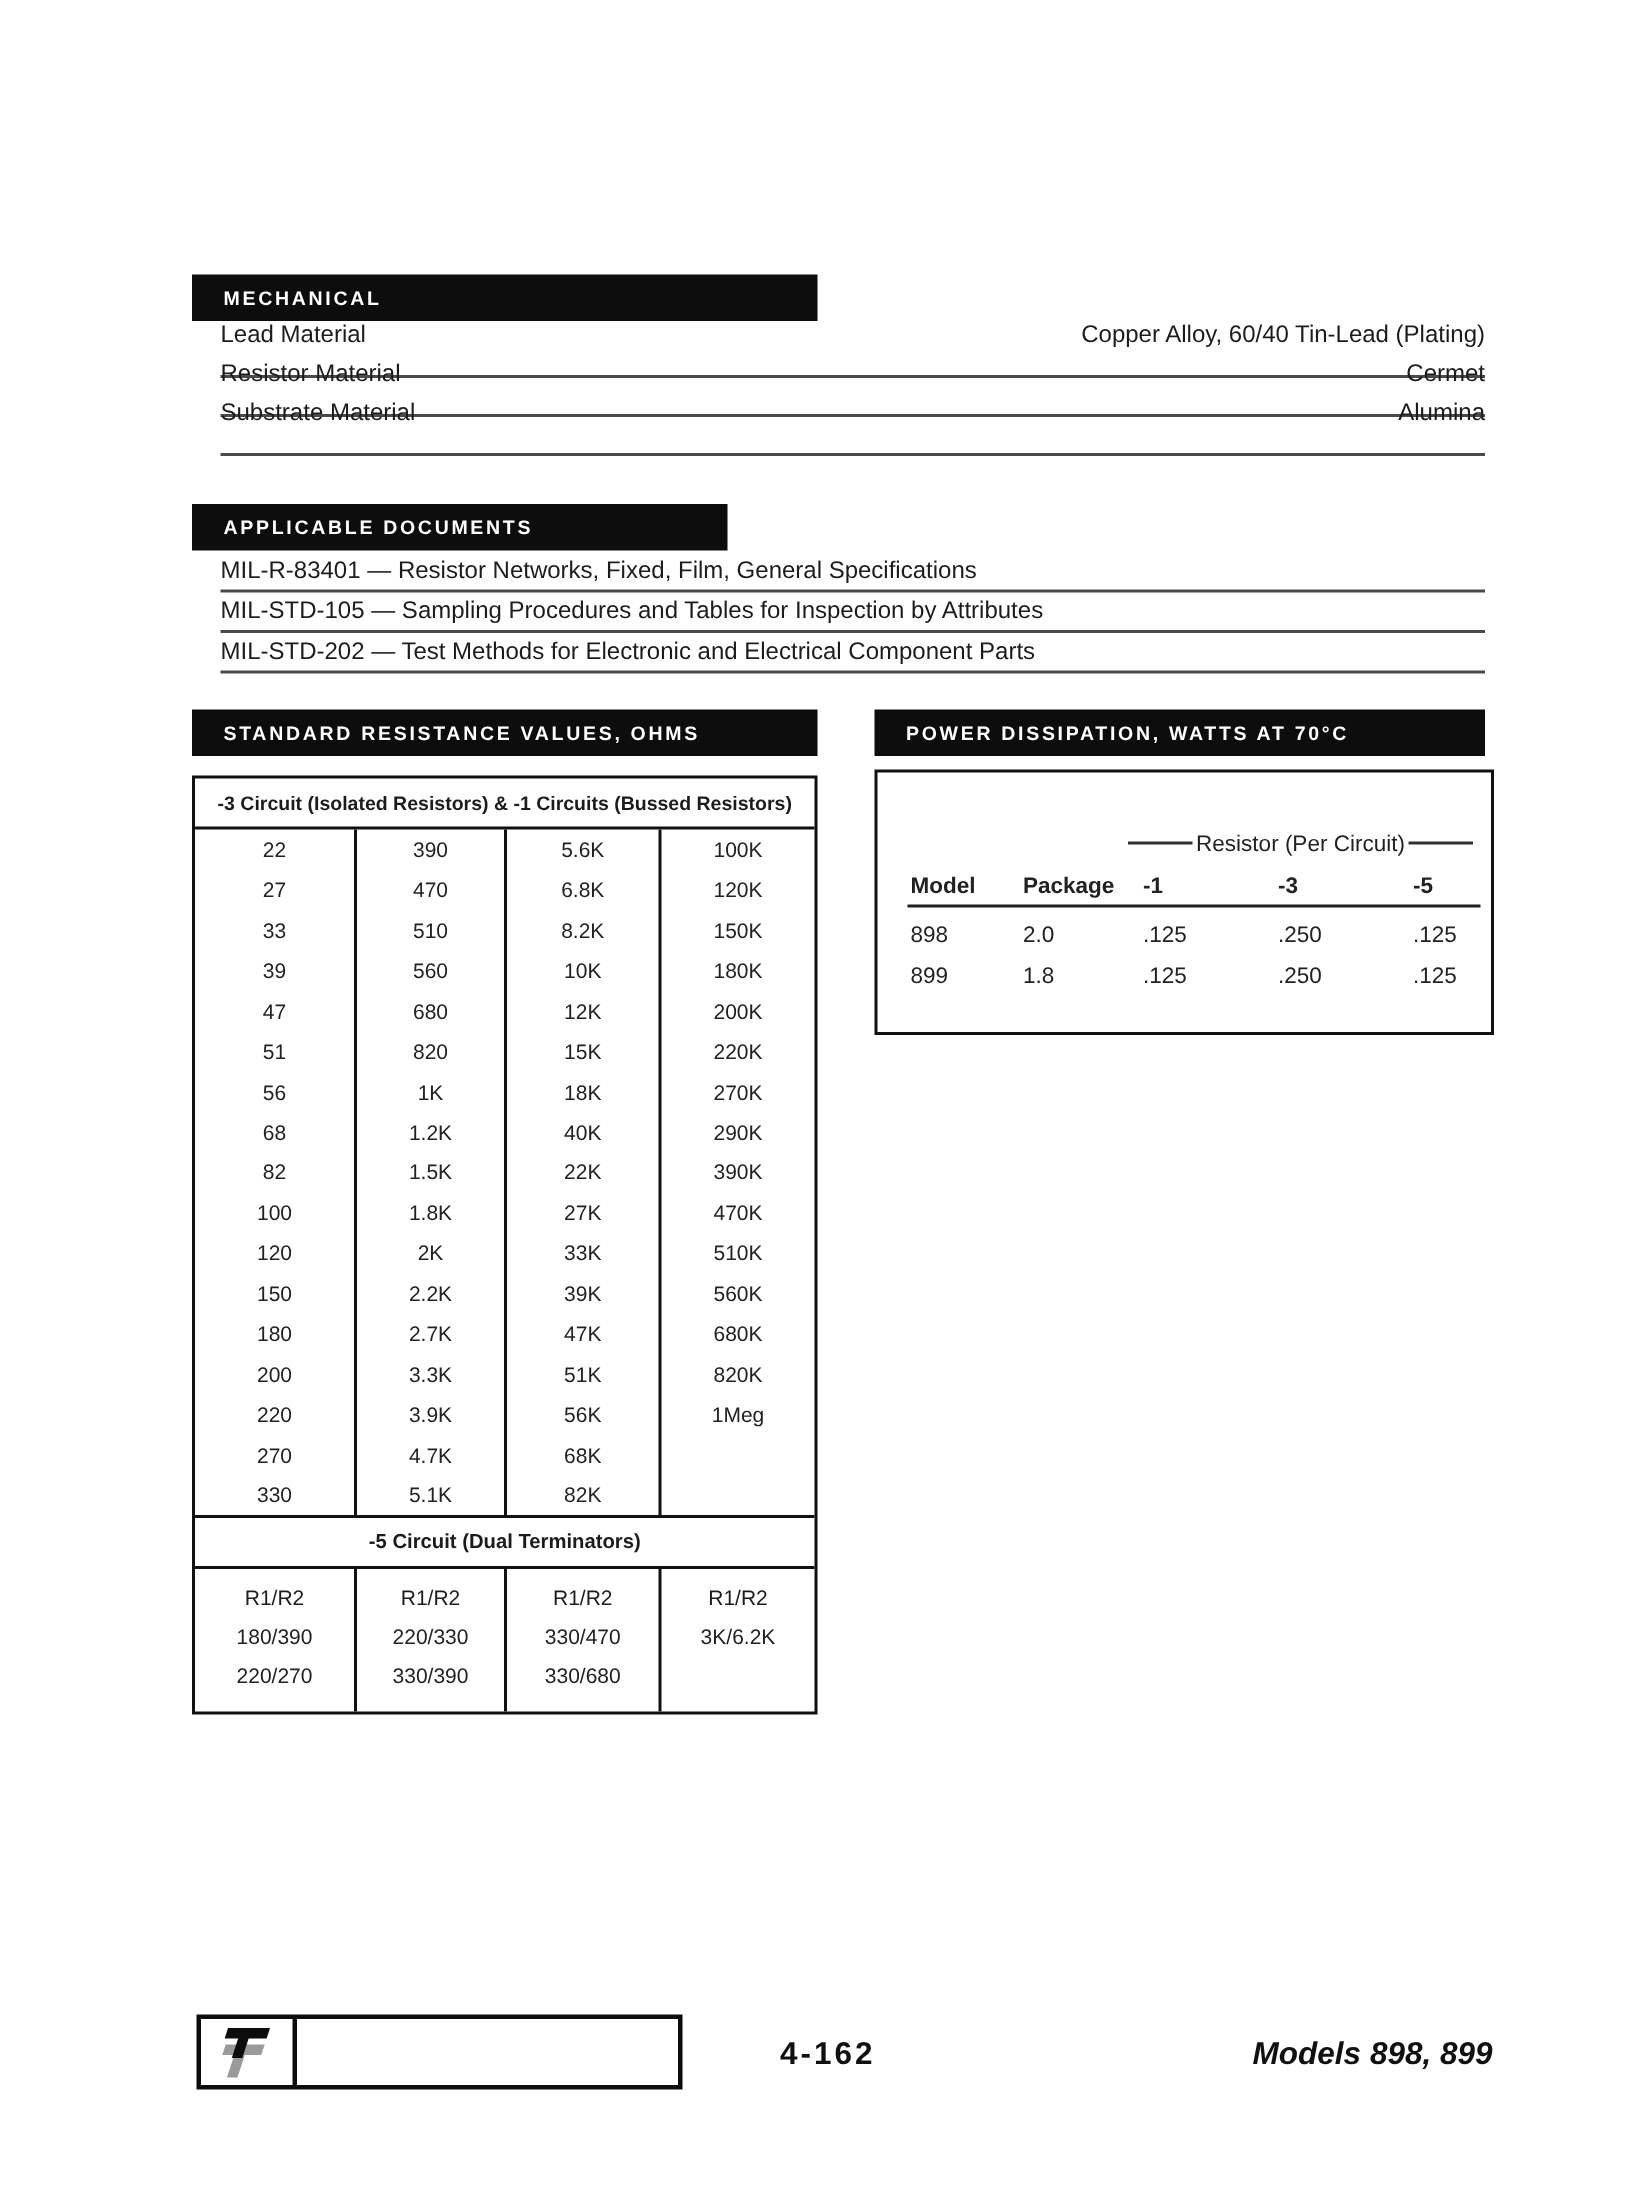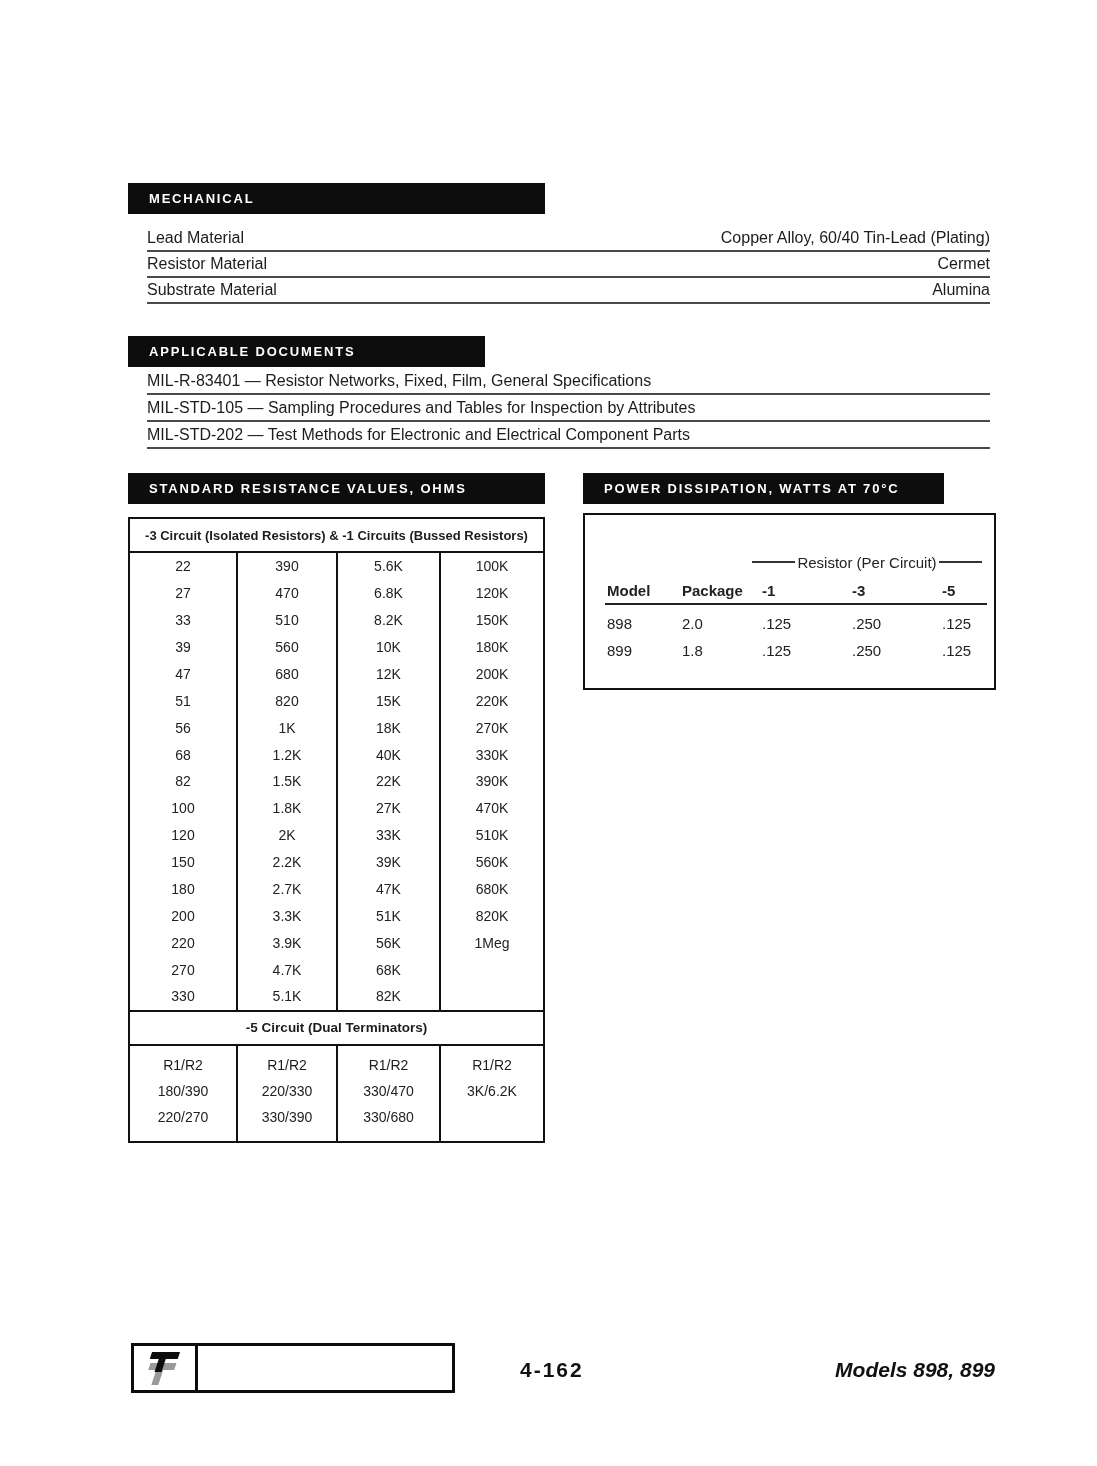--- a/index.html
+++ b/index.html
@@ -11,28 +11,28 @@
   
   .bar{
     position:absolute; height:31px; background:#0d0d0d; color:#ffffff;
     font-weight:bold; font-size:13px; letter-spacing:1.8px;
     display:flex; align-items:center; padding-left:21px; box-sizing:border-box;
     white-space:nowrap;
   }
   .bar-mech{left:128px; top:183px; width:417px;}
   .bar-docs{left:128px; top:336px; width:357px;}
   .bar-std {left:128px; top:473px; width:417px;}
-  .bar-pwr {left:583px; top:473px; width:361px;}
+  .bar-pwr {left:583px; top:473px; width:407px;}
 
   
   .spec-rows{position:absolute; left:147px; top:226px; width:843px;}
   .spec-row{
     height:26px; border-bottom:2px solid #4a4a4a;
     display:flex; justify-content:space-between; align-items:flex-end;
-    font-size:16px; padding-bottom:3px; box-sizing:border-box;
+    font-size:16px; padding-bottom:17px; box-sizing:border-box;
   }
   
   .doc-rows{position:absolute; left:147px; top:368px; width:843px;}
   .doc-row{
     height:27px; border-bottom:2px solid #4a4a4a;
     display:flex; align-items:flex-end; font-size:16px;
     padding-bottom:3px; box-sizing:border-box; white-space:nowrap;
   }
 
   
@@ -225,21 +225,21 @@
           <div class="res-cell">82K</div>
         </div>
         <div class="res-col c4">
           <div class="res-cell">100K</div>
           <div class="res-cell">120K</div>
           <div class="res-cell">150K</div>
           <div class="res-cell">180K</div>
           <div class="res-cell">200K</div>
           <div class="res-cell">220K</div>
           <div class="res-cell">270K</div>
-          <div class="res-cell">330K</div>
+          <div class="res-cell">290K</div>
           <div class="res-cell">390K</div>
           <div class="res-cell">470K</div>
           <div class="res-cell">510K</div>
           <div class="res-cell">560K</div>
           <div class="res-cell">680K</div>
           <div class="res-cell">820K</div>
           <div class="res-cell">1Meg</div>
           <div class="res-cell"></div>
           <div class="res-cell"></div>
         </div>

